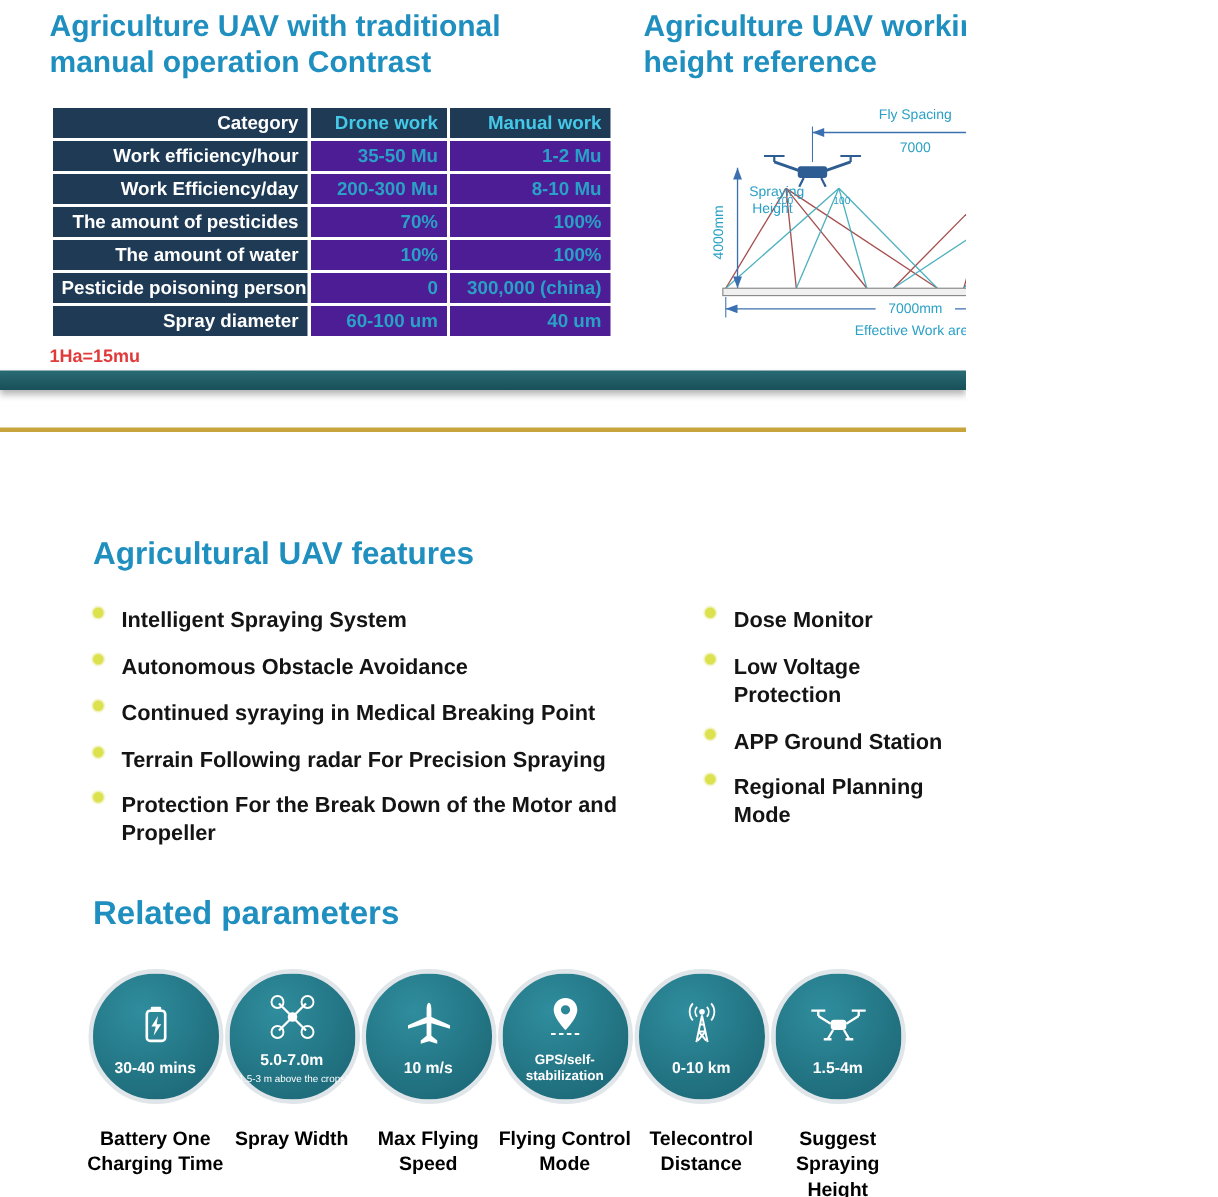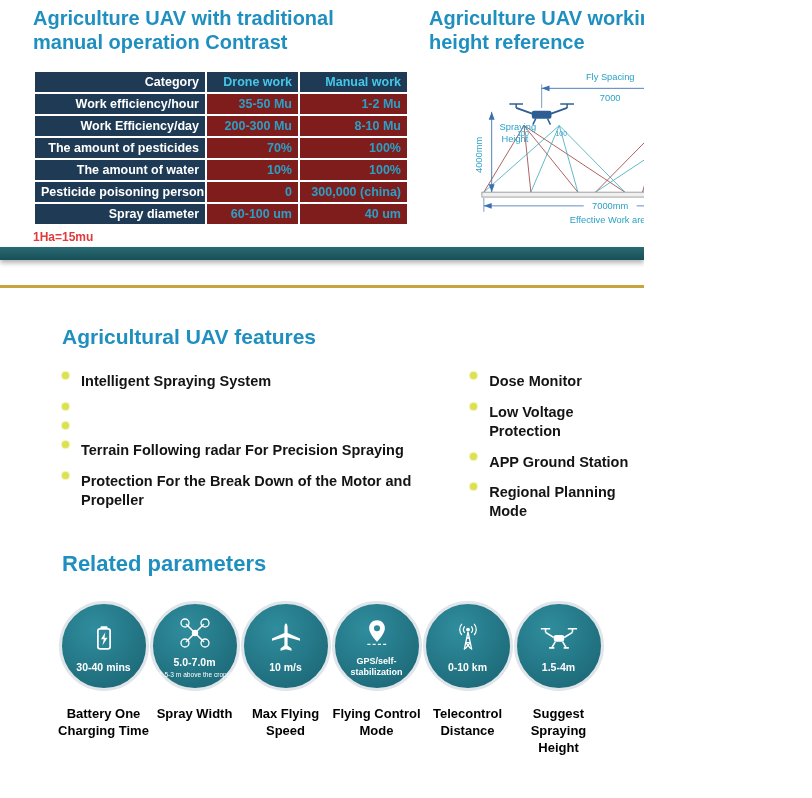--- a/index.html
+++ b/index.html
@@ -10,36 +10,36 @@
   
   .top { display:flex; padding:6px 0 0 33px; height:247px; }
   .blue-title { color:#1e8fbf; font-size:20px; line-height:1.22; font-weight:bold; }
   .contrast-block { width:380px; }
   .contrast-block .blue-title { width:345px; }
   .contrast-table { border-collapse:collapse; table-layout:fixed; margin-top:15px; width:374px; }
   .contrast-table th, .contrast-table td { padding:3px 6px; font-size:12.5px; border:2px solid #fff; text-align:right; font-weight:bold; white-space:nowrap; overflow:hidden; }
   .contrast-table th { background:#1e3a55; color:#fff; }
   .contrast-table th.cyan { color:#45c8e8; }
   .cat-cell { background:#1e3a55; color:#fff; }
-  .val-cell { background:#7f1d1d; color:#2aa0c6;margin-left:46px; }
+  .val-cell { background:#4c1d95; color:#2aa0c6;margin-left:46px; }
   .note { color:#e03a3a; font-size:12px; font-weight:bold; margin-top:4px; }
 
   .height-block { margin-left:20px; width:382px; }
   .height-block .blue-title { width:270px; }
   .diagram { width:382px; height:178px; margin-top:8px; }
   .diagram text { font-family:"Liberation Sans", sans-serif; fill:#2aa0c6; }
   .dt { font-size:9.5px; text-anchor:middle; }
   .dsmall { font-size:7px; text-anchor:middle; }
 
   
   .teal-band { height:13px; background:linear-gradient(#2a6b74,#184f58); box-shadow:0 3px 5px rgba(0,0,0,.3); }
   .gold-line { height:3px; background:#c8a43c; margin-top:25px; }
 
   
-  .features { padding:37px 0 0 62px; }
+  .features { padding:70px 0 0 62px; }
   .section-title { color:#1e8fbf; font-size:21px; font-weight:bold; }
   .feat-cols { display:flex; margin-top:23px; }
   ul.feat { list-style:none; width:440px; }
   ul.feat.right { width:auto; }
   ul.feat li { display:flex; align-items:flex-start; margin-bottom:12px; font-size:14.5px; font-weight:bold; color:#141414; line-height:1.3; }
   .bullet { width:7px; height:7px; border-radius:50%; background:#dce24e; box-shadow:0 0 1px 1px #eef0b6; margin-right:12px; flex:0 0 7px; }
 
   
   .params { margin-top:18px; }
   .params .section-title { margin-left:62px; font-size:22px; }
@@ -201,23 +201,25 @@
   <section class="features">
     <h2 class="section-title">Agricultural UAV features</h2>
     <div class="feat-cols">
       <ul class="feat">
         <li>
             <span class="bullet"></span>
             <span>Intelligent Spraying System</span>
           </li>
         <li>
             <span class="bullet"></span>
-          </li>
-        <li>
-            <span class="bullet"></span>
+            <span>Autonomous Obstacle Avoidance</span>
+          </li>
+        <li>
+            <span class="bullet"></span>
+            <span>Continued syraying in Medical Breaking Point</span>
           </li>
         <li>
             <span class="bullet"></span>
             <span>Terrain Following radar For Precision Spraying</span>
           </li>
         <li>
             <span class="bullet"></span>
             <span>Protection For the Break Down of the Motor and Propeller</span>
           </li>
       </ul>

